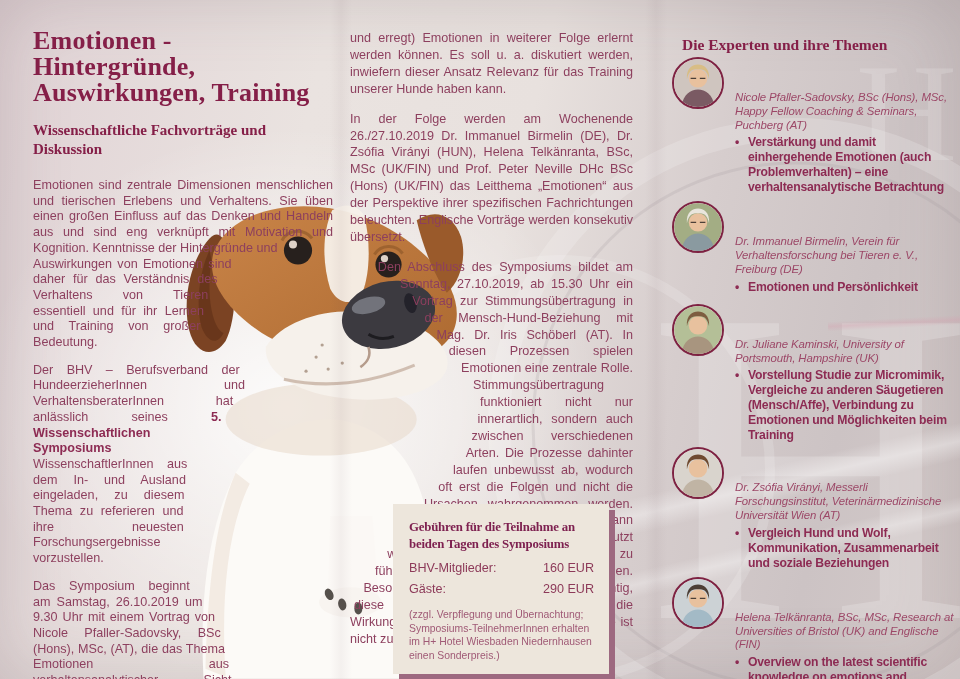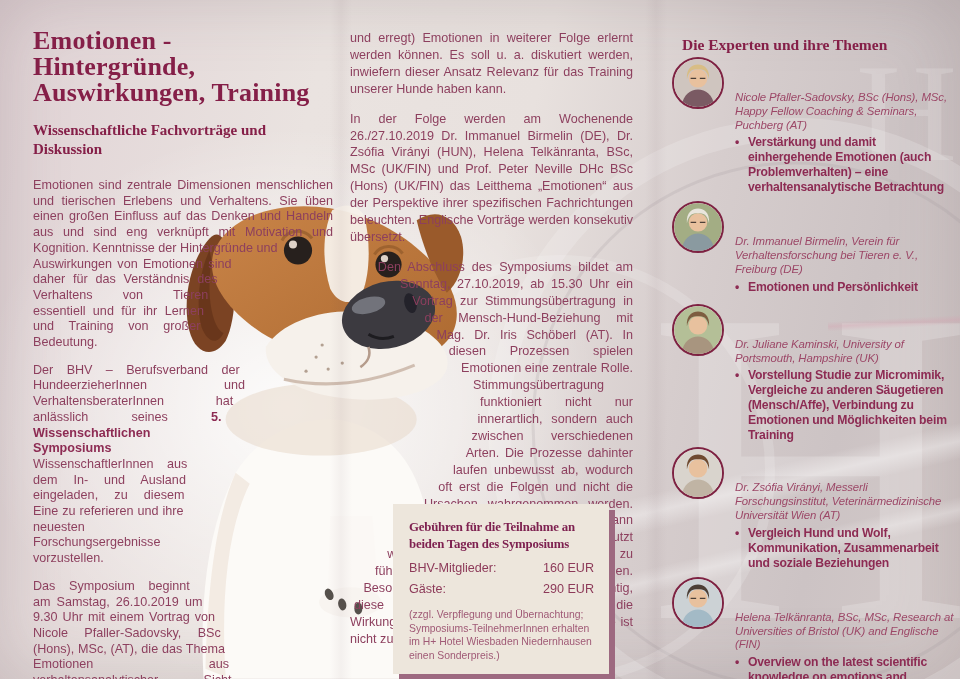--- a/index.html
+++ b/index.html
@@ -165,21 +165,21 @@
 
   <div class="col-left">
     <div class="title">
       <span style="display:block">Emotionen - Hintergründe,</span>
       <span style="display:block">Auswirkungen, Training</span>
     </div>
     <div class="subtitle">Wissenschaftliche Fachvorträge und Diskussion</div>
     <div class="left-flow">
       <div class="dogfloat-r"></div>
       <p>Emotionen sind zentrale Dimensionen menschlichen und tierischen Erlebens und Verhaltens. Sie üben einen großen Einfluss auf das Denken und Handeln aus und sind eng verknüpft mit Motivation und Kognition. Kenntnisse der Hintergründe und Auswirkungen von Emotionen sind daher für das Verständnis des Verhaltens von Tieren essentiell und für ihr Lernen und Training von großer Bedeutung.</p>
-      <p><span>Der BHV – Berufsverband der HundeerzieherInnen und VerhaltensberaterInnen hat anlässlich seines </span><b>5. Wissenschaftlichen Symposiums</b><span> WissenschaftlerInnen aus dem In- und Ausland eingeladen, zu diesem Eine zu referieren und ihre neuesten Forschungsergebnisse vorzustellen.</span></p>
+      <p><span>Der BHV – Berufsverband der HundeerzieherInnen und VerhaltensberaterInnen hat anlässlich seines </span><b>5. Wissenschaftlichen Symposiums</b><span> WissenschaftlerInnen aus dem In- und Ausland eingeladen, zu diesem Thema zu referieren und ihre neuesten Forschungsergebnisse vorzustellen.</span></p>
       <p>Das Symposium beginnt am Samstag, 26.10.2019 um 9.30 Uhr mit einem Vortrag von Nicole Pfaller-Sadovsky, BSc (Hons), MSc, (AT), die das Thema Emotionen aus verhaltensanalytischer Sicht beleuchten wird. Eine aktuelle neurowissenschaftliche Ansicht, die „Theory of Constructed Emotions“ weist darauf hin, dass zusätzlich zu den grundlegenden Affekten (positiv, negativ, ruhig</p>
     </div>
   </div>
 
   <div class="col-mid">
     <p>und erregt) Emotionen in weiterer Folge erlernt werden können. Es soll u. a. diskutiert werden, inwiefern dieser Ansatz Relevanz für das Training unserer Hunde haben kann.</p>
     <p>In der Folge werden am Wochenende 26./27.10.2019 Dr. Immanuel Birmelin (DE), Dr. Zsófia Virányi (HUN), Helena Telkänranta, BSc, MSc (UK/FIN) und Prof. Peter Neville DHc BSc (Hons) (UK/FIN) das Leitthema „Emotionen“ aus der Perspektive ihrer spezifischen Fachrichtungen beleuchten. Englische Vorträge werden konsekutiv übersetzt.</p>
     <p><span class="dogfloat-l"></span><span>Den Abschluss des Symposiums bildet am Sonntag, 27.10.2019, ab 15.30 Uhr ein Vortrag zur Stimmungsübertragung in der Mensch-Hund-Beziehung mit Mag. Dr. Iris Schöberl (AT). In diesen Prozessen spielen Emotionen eine zentrale Rolle. Stimmungsübertragung funktioniert nicht nur innerartlich, sondern auch zwischen verschiedenen Arten. Die Prozesse dahinter laufen unbewusst ab, wodurch oft erst die Folgen und nicht die Ursachen wahrgenommen werden. Bewusst gemacht kann Stimmungsübertragung u. a. genutzt werden, um ein Tier in die Entspannung zu führen oder diesem Sicherheit zu geben. Besonders im Hundetraining ist es wichtig, diese Aspekte zu berücksichtigen, denn die Wirkung unserer Emotionen auf unsere Hunde ist nicht zu unterschätzen!</span></p>
   </div>
 

